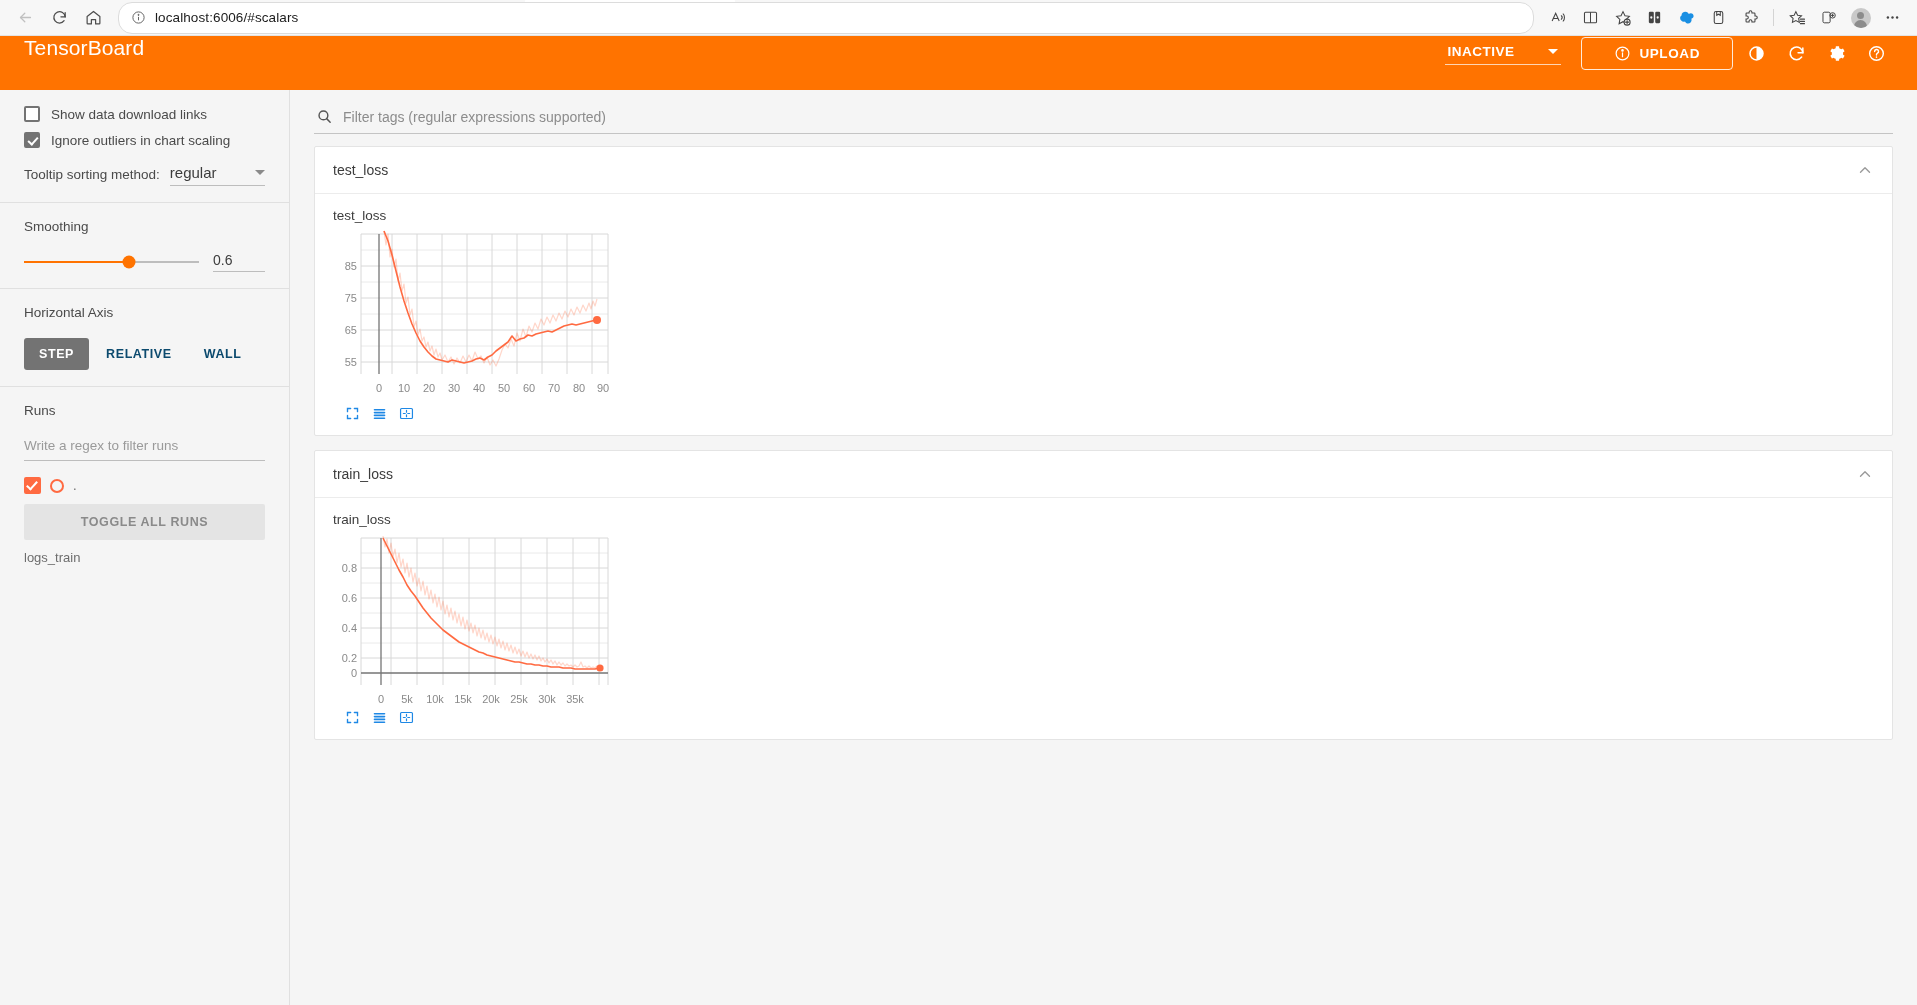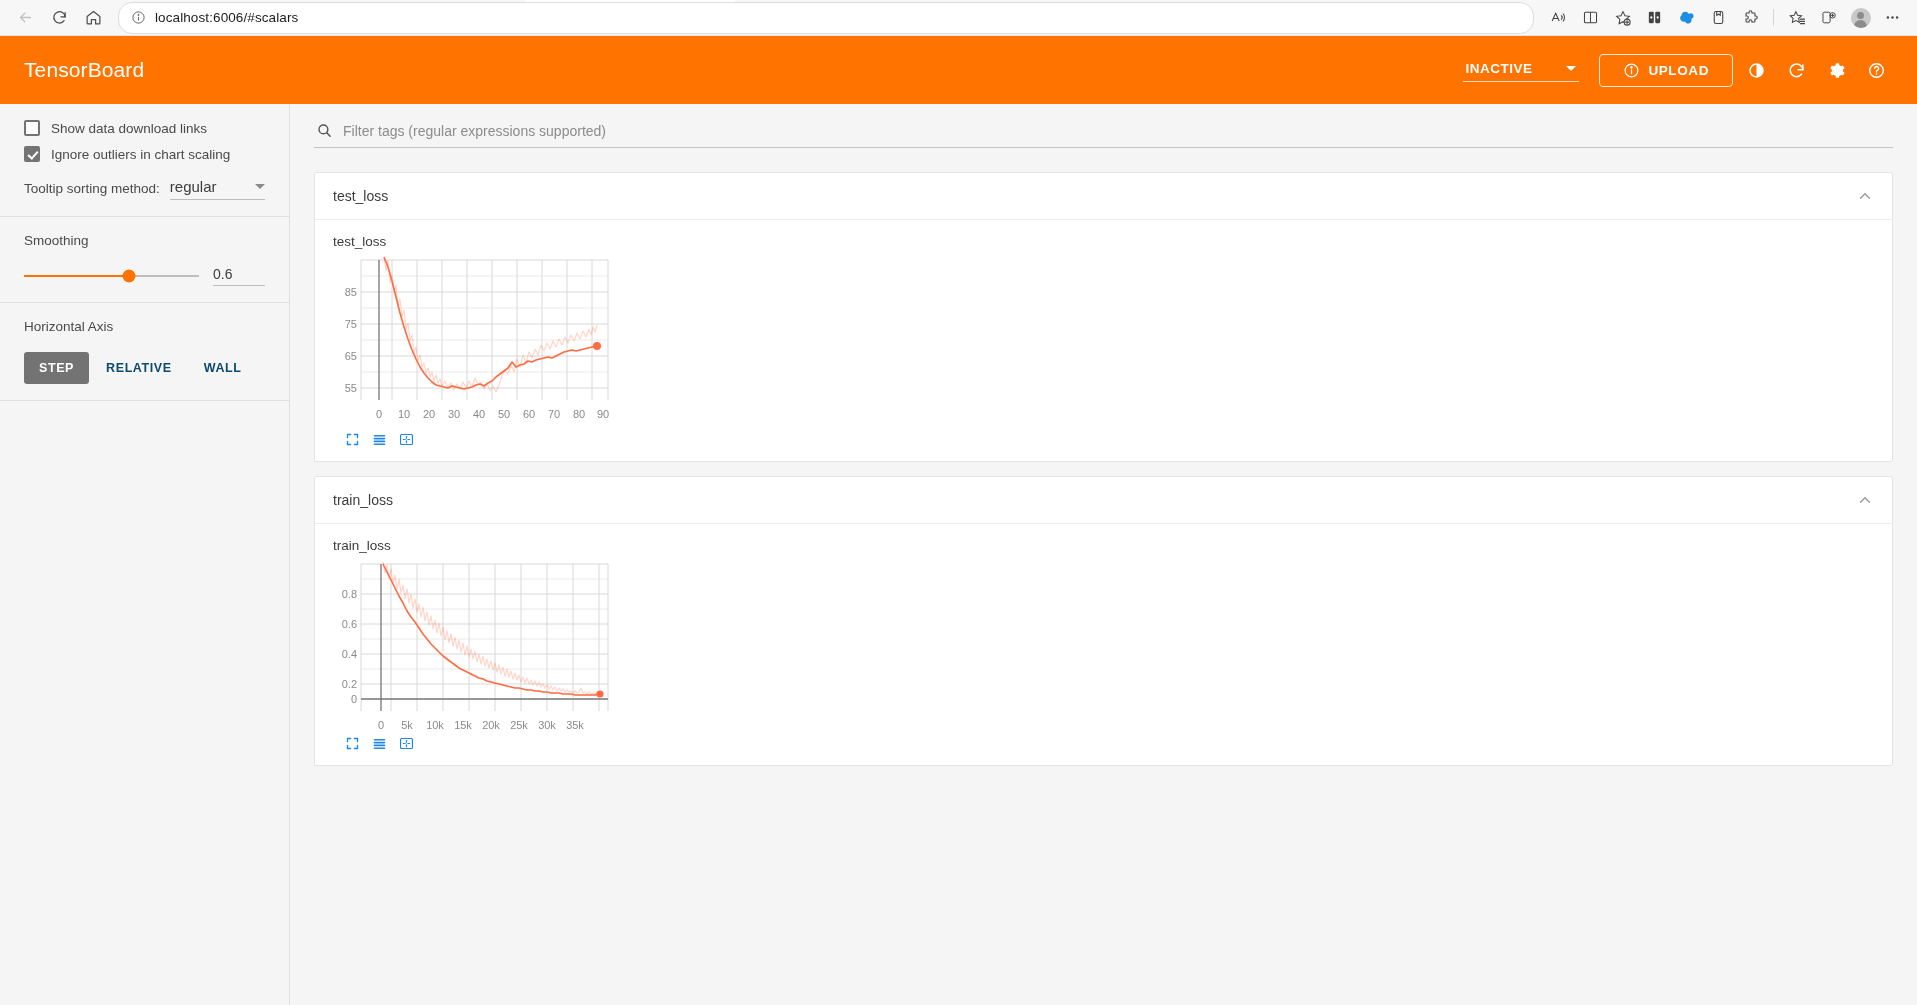--- a/index.html
+++ b/index.html
@@ -52,22 +52,22 @@
     display:block; width: 13px; height: 8px;
     background: #8c8c8c; border-radius: 7px 7px 0 0;
   }
   .avatar-circle::before {
     content:""; position: absolute; width: 7px; height: 7px;
     border-radius: 50%; background: #8c8c8c; margin-bottom: 9px;
   }
 
   
   .tb-header {
-    height: 68px; background: #ff7300;
-    display: flex; align-items: center; padding: 0 24px;
+    height: 54px; background: #ff7300;
+    display: flex; align-items: flex-start; padding: 0 24px;
     color: #fff; position: relative;
   }
   .brand {
     font-size: 21px; font-weight: 400; letter-spacing: .1px;
     color: #ffffff; margin-right: 48px;
   }
   .nav-tabs { display: flex; align-items: stretch; height: 54px; }
   .nav-tab {
     display: flex; align-items: center; padding: 0 14px;
     font-size: 13.5px; font-weight: 600; letter-spacing: .7px;
@@ -89,21 +89,21 @@
   .inactive-select .lbl {
     font-size: 13.5px; font-weight: 600; letter-spacing: .5px; color: #fff;
   }
   .caret-down {
     width: 0; height: 0; border-left: 5px solid transparent;
     border-right: 5px solid transparent; border-top: 5px solid #fff;
   }
   .upload-btn {
     display: flex; align-items: center; gap: 8px;
     border: 1px solid rgba(255,255,255,.85); border-radius: 4px;
-    padding: 7px 23px; font-size: 13.5px; font-weight: 600;
+    padding: 7px 32px; font-size: 13.5px; font-weight: 600;
     letter-spacing: .6px; color: #fff; background: transparent;
   }
   .hdr-icon {
     width: 34px; height: 34px; display: flex;
     align-items: center; justify-content: center; color: #fff;
   }
 
   
   .app { display: flex; height: calc(1005px - 36px - 54px); background: #fff; }
 
@@ -187,21 +187,21 @@
     font-size: 12.5px; font-weight: 600; letter-spacing: .6px;
     padding: 11px 0; text-align: center; border: none; border-radius: 2px;
     margin-bottom: 10px;
   }
   .run-name { font-size: 13px; color: #6d6d6d; }
 
   
   .main { flex: 1; background: #f5f5f5; padding: 14px 24px 0 24px; overflow: hidden; }
   .filter-bar {
     display: flex; align-items: center; gap: 10px;
-    border-bottom: 1px solid #c4c4c4; padding: 4px 2px 8px 2px; margin-bottom: 24px;
+    border-bottom: 1px solid #c4c4c4; padding: 4px 2px 8px 2px; margin-bottom: 12px;
   }
   .filter-bar .ph { font-size: 14px; color: #8c8c8c; }
 
   .card {
     background: #ffffff; border: 1px solid #e4e4e4; border-radius: 2px;
     margin-bottom: 14px;
   }
   .card-head {
     display: flex; align-items: center; justify-content: space-between;
     padding: 14px 18px; border-bottom: 1px solid #ececec;
@@ -407,20 +407,31 @@
       <div class="sb-title">Horizontal Axis</div>
       <div class="axis-btns">
         <div class="axis-btn active">STEP</div>
         <div class="axis-btn">RELATIVE</div>
         <div class="axis-btn">WALL</div>
       </div>
     </div>
 
     <div class="sb-divider"></div>
 
+    <div class="sb-section">
+      <div class="sb-title">Runs</div>
+      <div class="runs-filter">Write a regex to filter runs</div>
+      <div class="run-toggle-row">
+        <div class="run-cb"></div>
+        <div class="run-circle"></div>
+        <span class="run-dot-label">.</span>
+      </div>
+      <button class="toggle-all">TOGGLE ALL RUNS</button>
+      <div class="run-name">logs_train</div>
+    </div>
   </div>
 
   <div class="main">
     <div class="filter-bar">
       <svg width="17" height="17" viewBox="0 0 24 24" fill="none" stroke="#555" stroke-width="2">
           <circle cx="10.5" cy="10.5" r="6.2"></circle>
           <line x1="15" y1="15" x2="20" y2="20" stroke-linecap="round"></line>
         </svg>
       <span class="ph">Filter tags (regular expressions supported)</span>
     </div>

